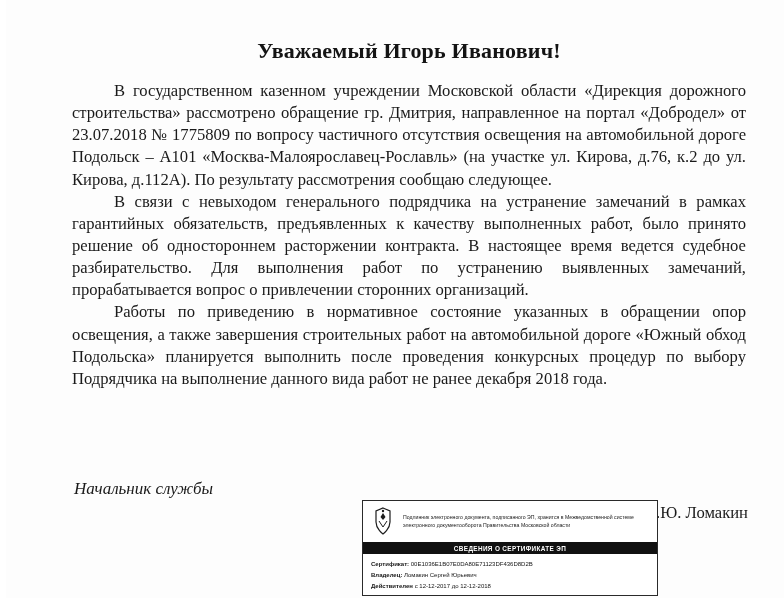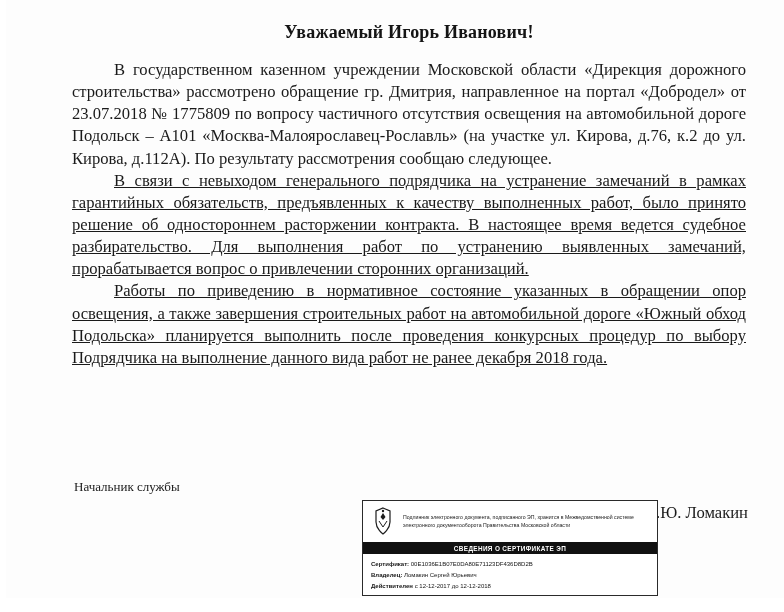--- a/index.html
+++ b/index.html
@@ -17,46 +17,46 @@
   .page {
     position: relative;
     width: 784px;
     height: 612px;
     background: #fdfdfd;
     box-sizing: border-box;
     padding: 18px 38px 0 72px;
   }
   .doc-title {
     text-align: center;
-    font-size: 18px;
+    font-size: 22px;
     font-weight: 700;
     letter-spacing: 0.2px;
-    margin: 4px 0 14px 0;
+    margin: 20px 0 14px 0;
     color: #141414;
   }
   .para {
     text-align: justify;
     text-justify: inter-word;
     font-size: 16.6px;
     line-height: 1.335;
     text-indent: 42px;
     margin: 16px 0 0 0;
     color: #1a1a1a;
     hyphens: none;
   }
   .para + .para {
     margin-top: 0px;
-    text-decoration: underline;
   }
   .signature-block {
     position: absolute;
     left: 74px;
     top: 478px;
-    font-size: 13px;
+    font-size: 17px;
     line-height: 1.32;
+    font-style: italic;
   }
   .signature-line {
     white-space: nowrap;
   }
   .signer-name {
     position: absolute;
     right: 36px;
     top: 503px;
     font-size: 16.6px;
     white-space: nowrap;

